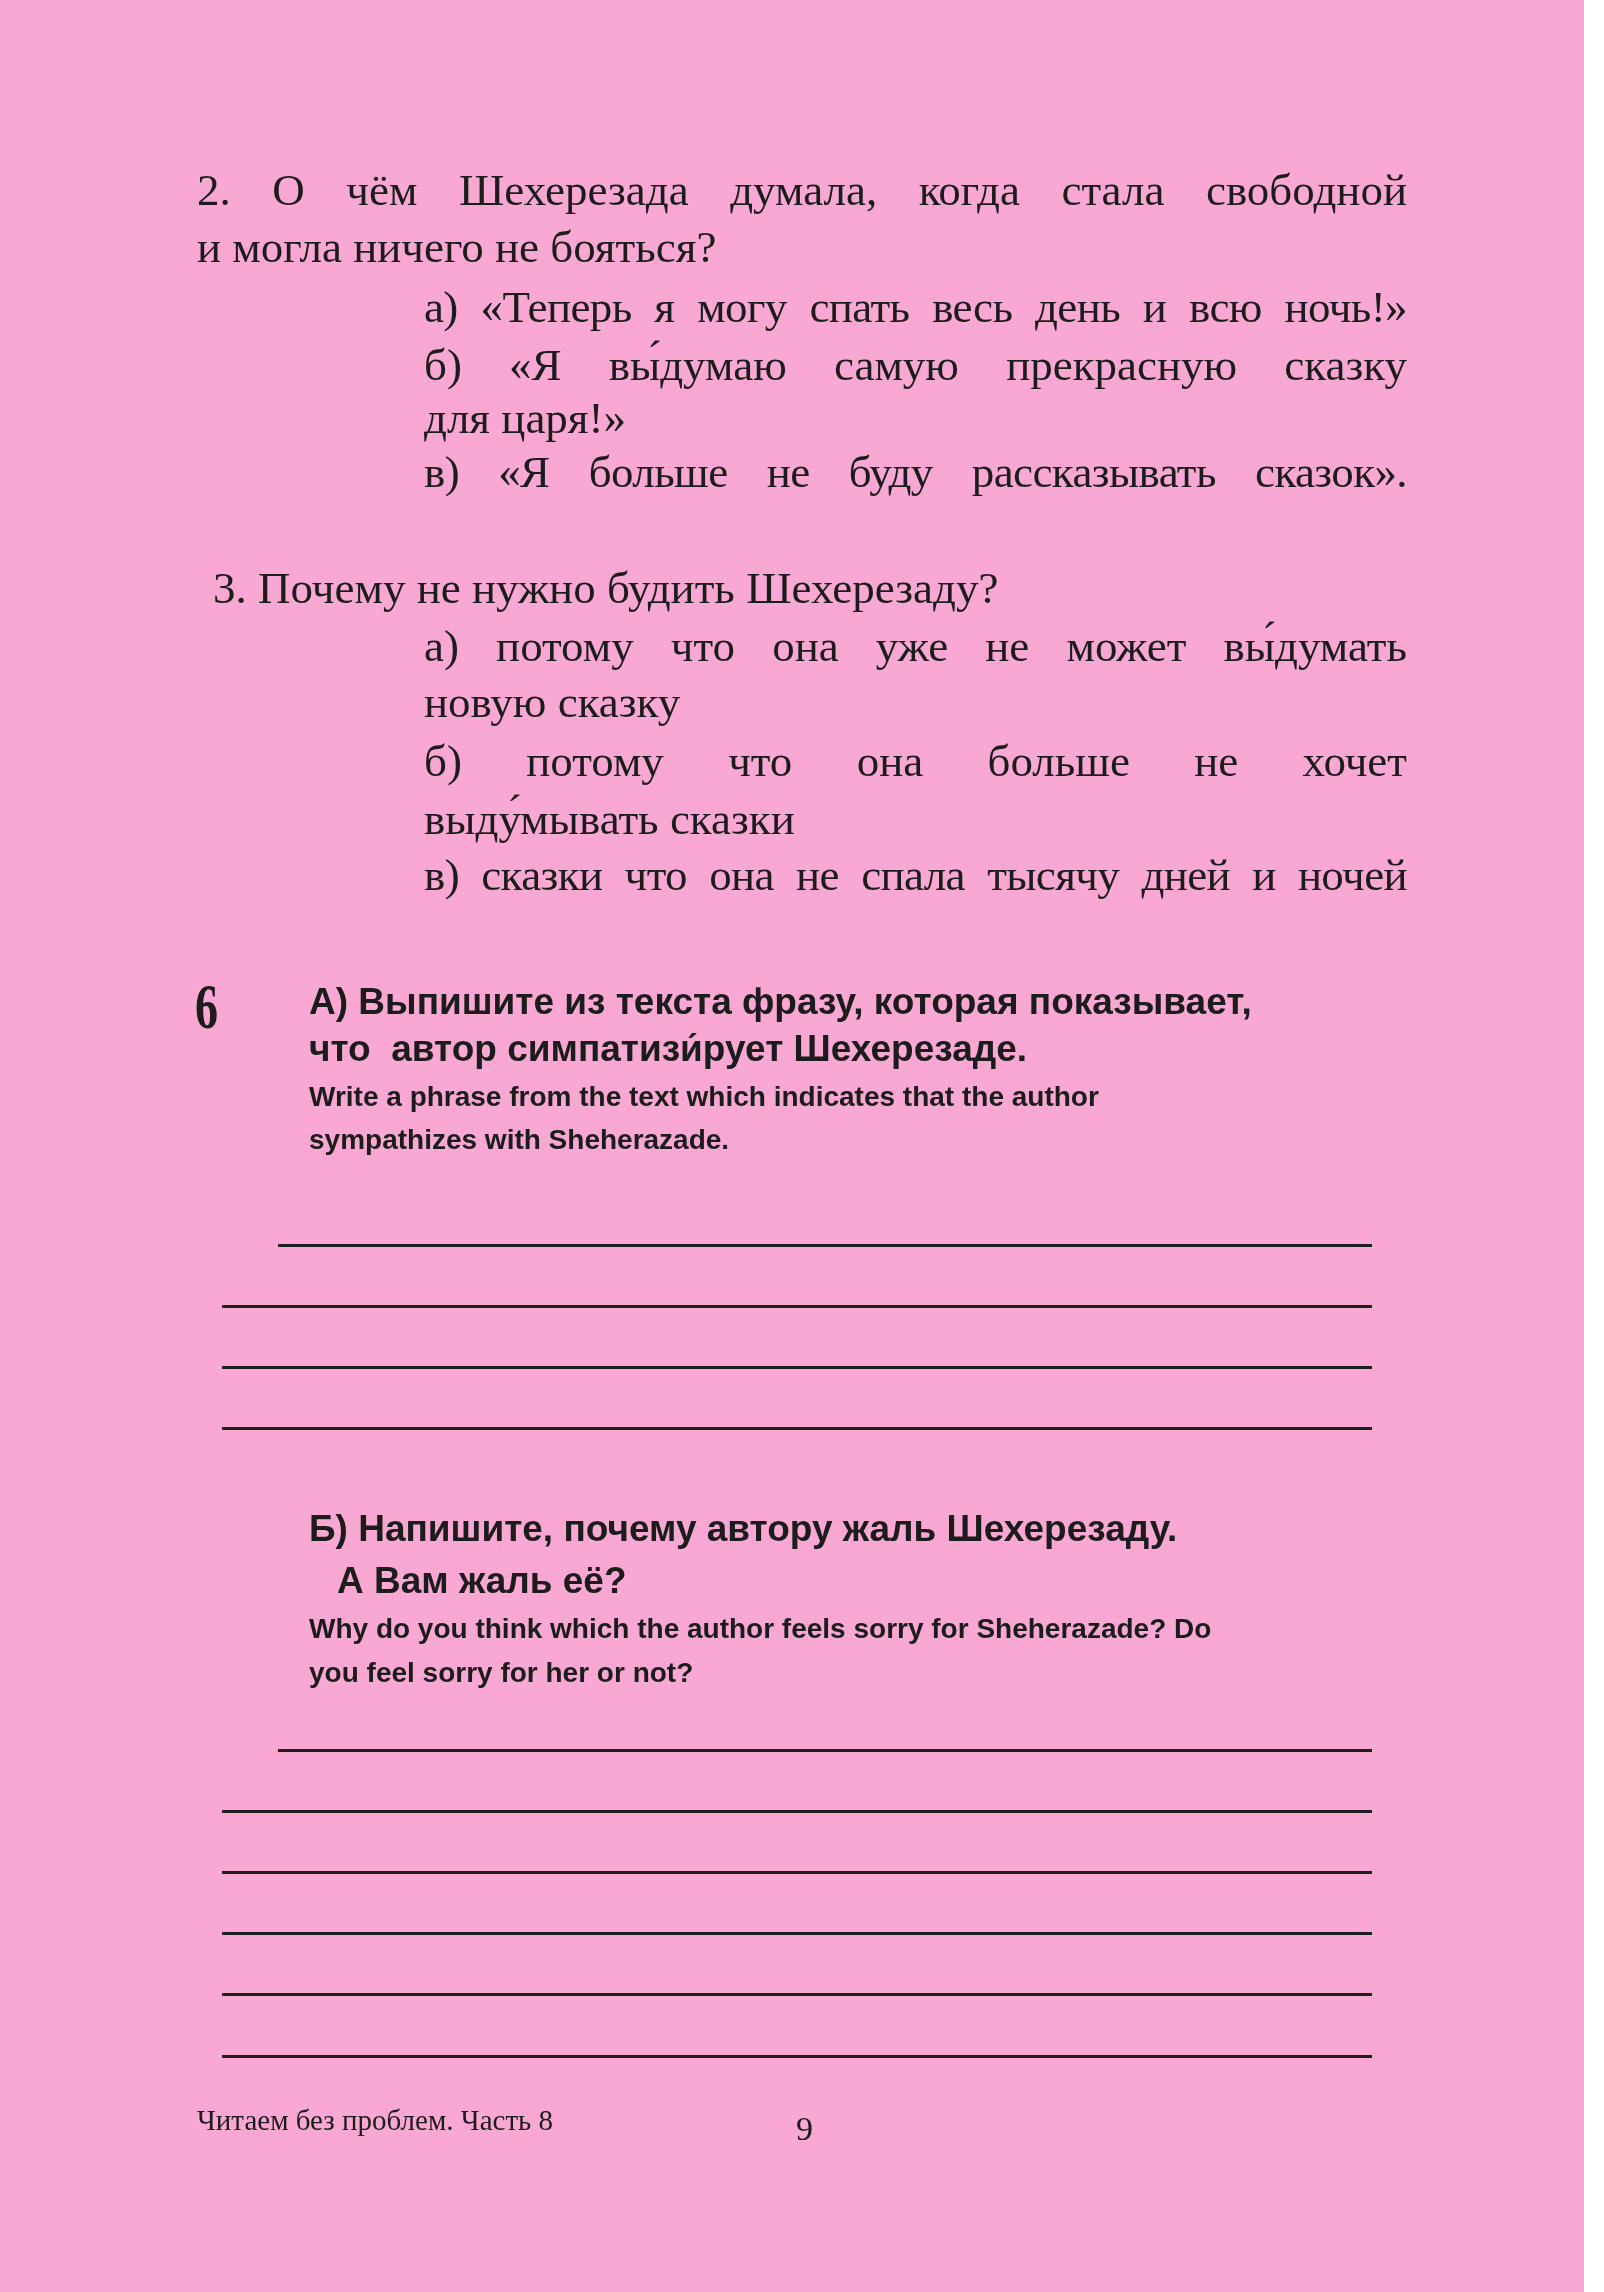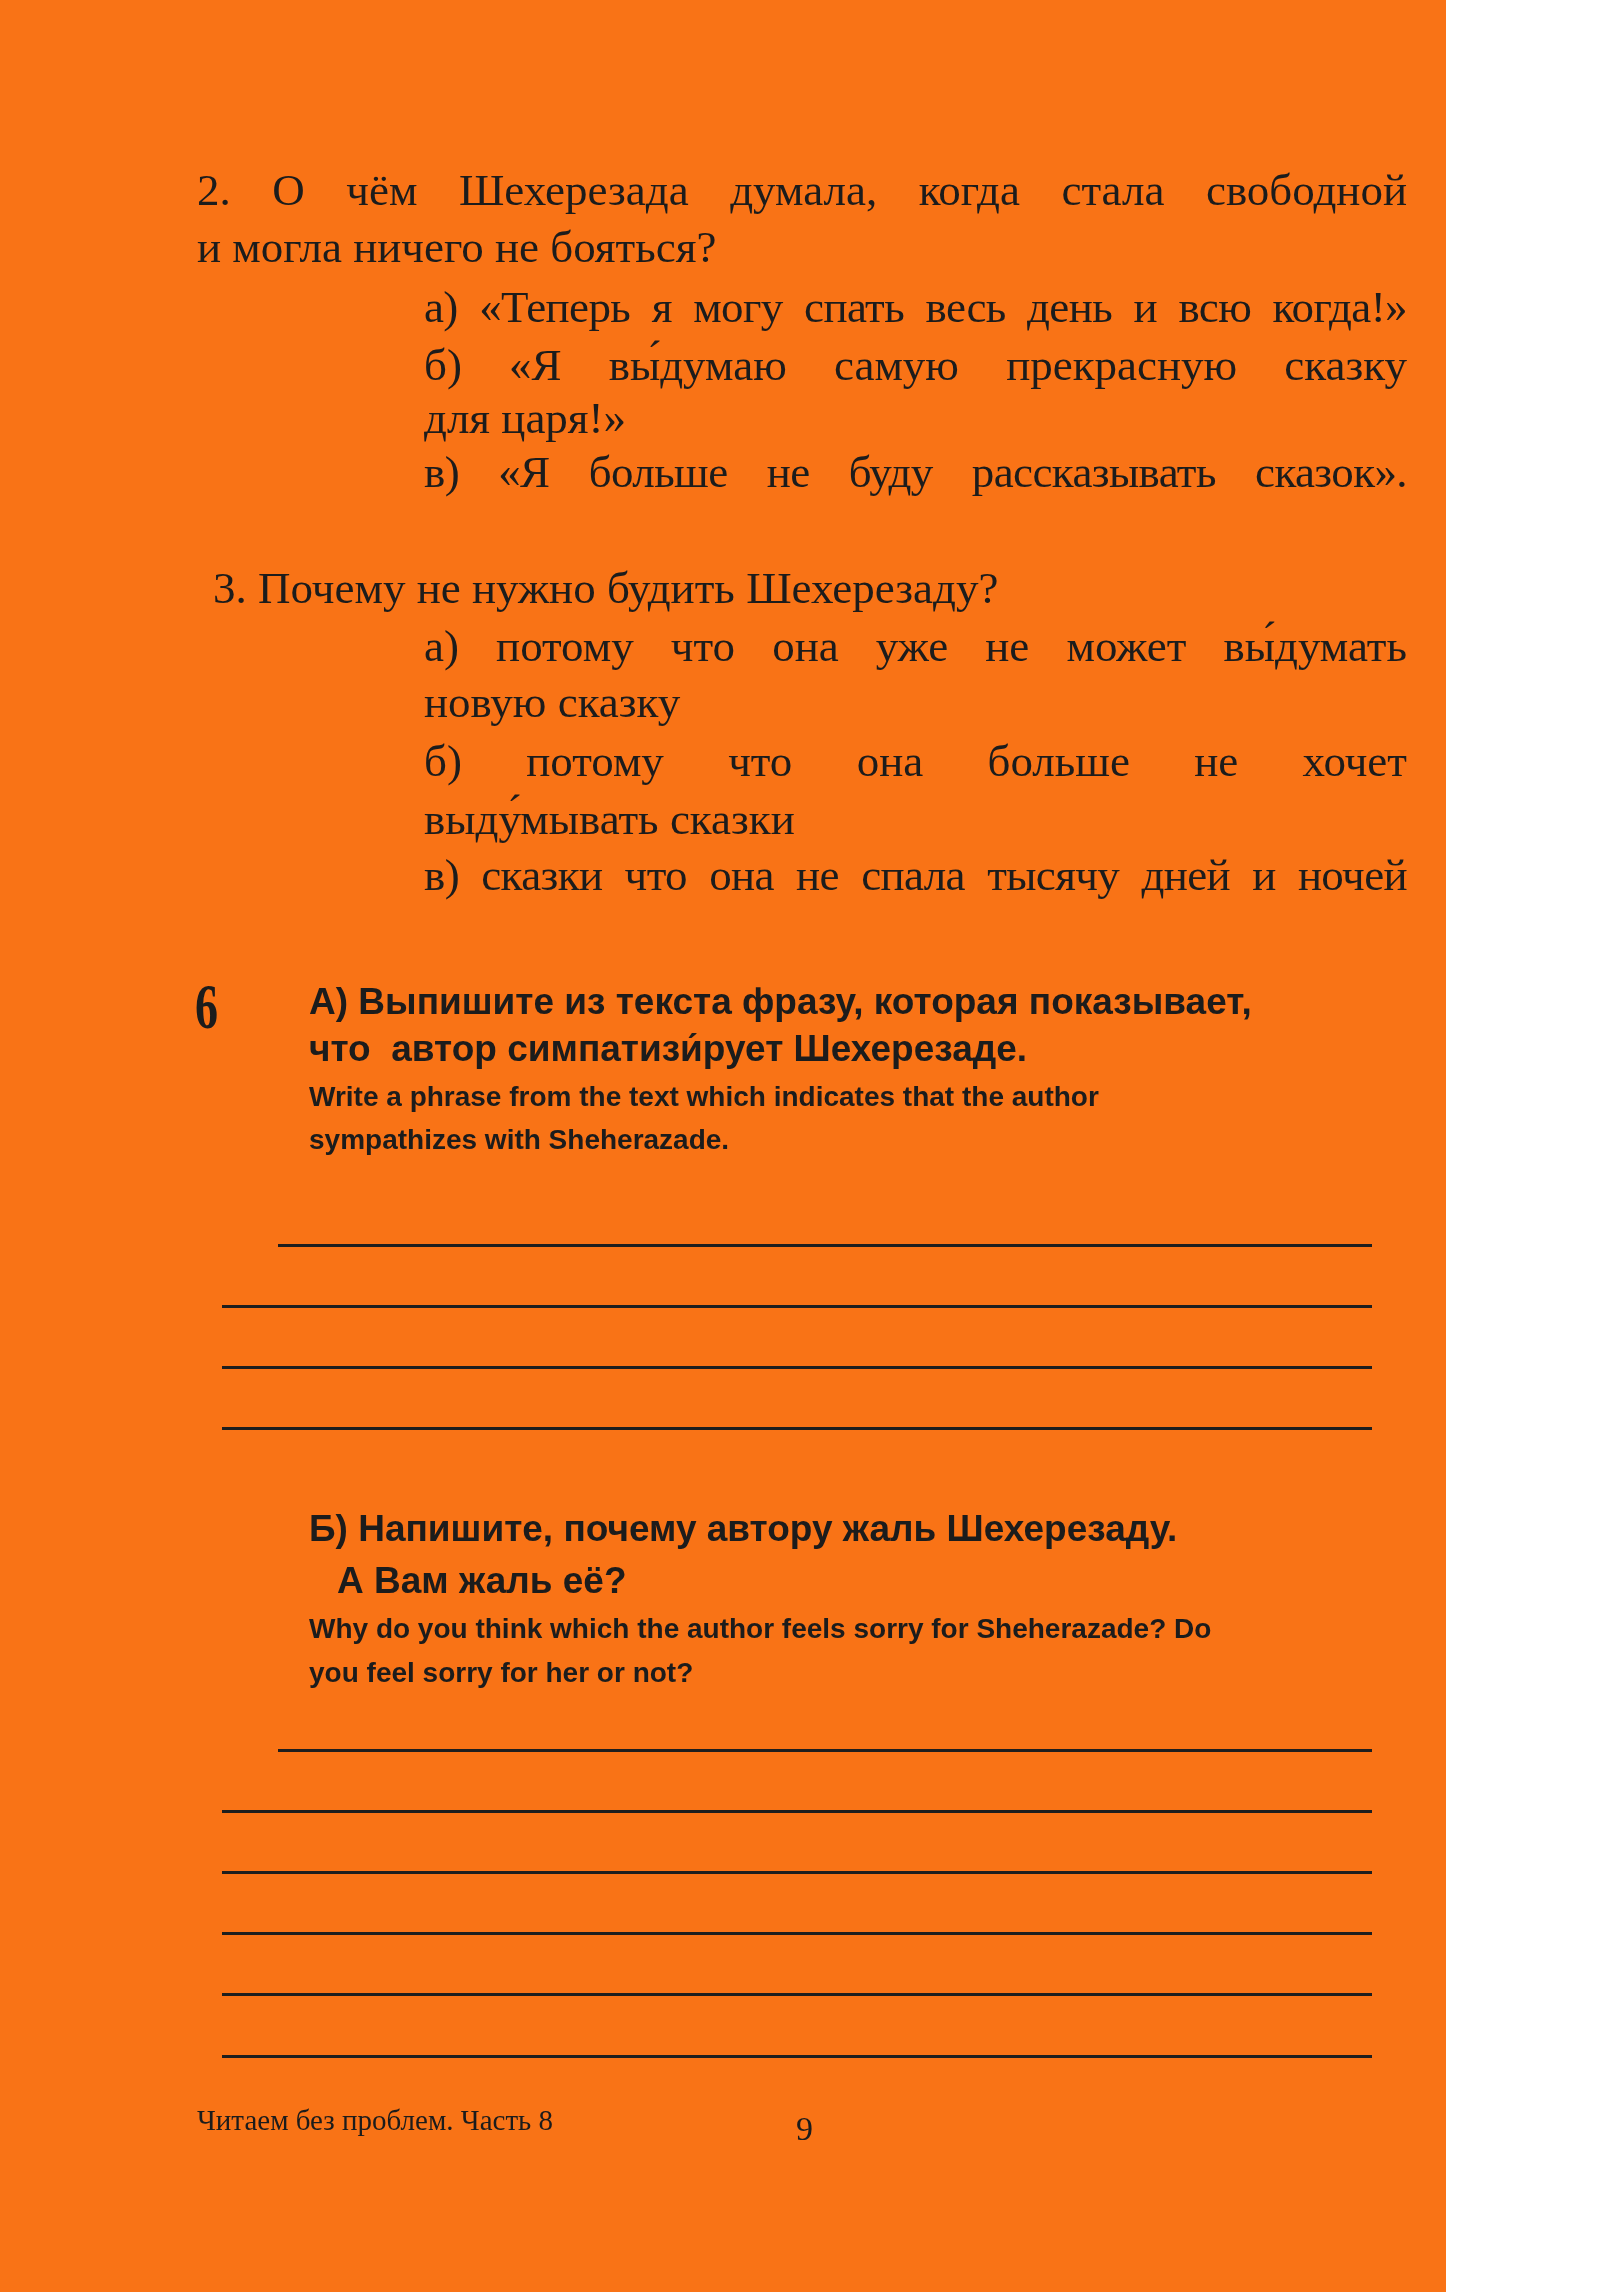--- a/index.html
+++ b/index.html
@@ -1,17 +1,17 @@
 <!DOCTYPE html>
 <html><head>
 <meta charset="utf-8">
 <style>
   html, body { margin: 0; padding: 0; background: #ffffff; }
   body { width: 1605px; height: 2293px; position: relative; overflow: hidden; color: #1c1c1c; }
-  .page { position: absolute; left: 0; top: 0; width: 1446px; height: 2293px; background: #f97316; }
+  .page { position: absolute; left: 0; top: 0; width: 1584px; height: 2293px; background: #f9a8d4; }
   .ln { position: absolute; white-space: normal; margin: 0; }
   .serif { font-family: "Liberation Serif", "DejaVu Serif", serif; font-size: 45px; line-height: 58px; height: 58px; overflow: visible; }
   .justify { text-align: justify; text-align-last: justify; }
   .q-first { left: 197px; width: 1210px; }
   .opt { left: 424px; width: 983px; }
   .tight { letter-spacing: -0.6px; }
   .sans-h { font-family: "Liberation Sans", "DejaVu Sans", sans-serif; font-weight: bold; font-size: 37px; line-height: 49px; height: 49px; left: 309px; width: 1087px; white-space: nowrap; }
   .sans-en { font-family: "Liberation Sans", "DejaVu Sans", sans-serif; font-weight: bold; font-size: 28px; line-height: 43px; height: 43px; left: 309px; width: 1087px; white-space: nowrap; }
   .task-num { position: absolute; left: 195px; top: 975px; font-family: "Liberation Serif", "DejaVu Serif", serif; font-weight: bold; font-size: 64px; line-height: 64px; transform: scaleX(0.72); transform-origin: left top; }
   .rule { position: absolute; height: 2.9px; background: #1e1e1e; }
@@ -21,21 +21,21 @@
   .page-num { position: absolute; left: 796px; top: 2110px; font-family: "Liberation Serif", "DejaVu Serif", serif; font-size: 34px; line-height: 37px; }
 </style>
 </head>
 <body>
 
 <div class="page">
 
   <section>
     <div class="ln serif justify q-first" style="top:161px;">2. О чём Шехерезада думала, когда стала свободной</div>
     <div class="ln serif" style="top:218px; left:197px;">и могла ничего не бояться?</div>
-    <div class="ln serif justify opt tight" style="top:278px;">а) «Теперь я могу спать весь день и всю когда!»</div>
+    <div class="ln serif justify opt tight" style="top:278px;">а) «Теперь я могу спать весь день и всю ночь!»</div>
     <div class="ln serif justify opt" style="top:336px;">б) «Я вы́думаю самую прекрасную сказку</div>
     <div class="ln serif opt" style="top:389px;">для царя!»</div>
     <div class="ln serif justify opt tight" style="top:443px;">в) «Я больше не буду рассказывать сказок».</div>
   </section>
 
   <section>
     <div class="ln serif" style="top:559px; left:197px;margin-left:16px;">3. Почему не нужно будить Шехерезаду?</div>
     <div class="ln serif justify opt" style="top:617px;">а) потому что она уже не может вы́думать</div>
     <div class="ln serif opt" style="top:673px;">новую сказку</div>
     <div class="ln serif justify opt" style="top:732px;">б) потому что она больше не хочет</div>

